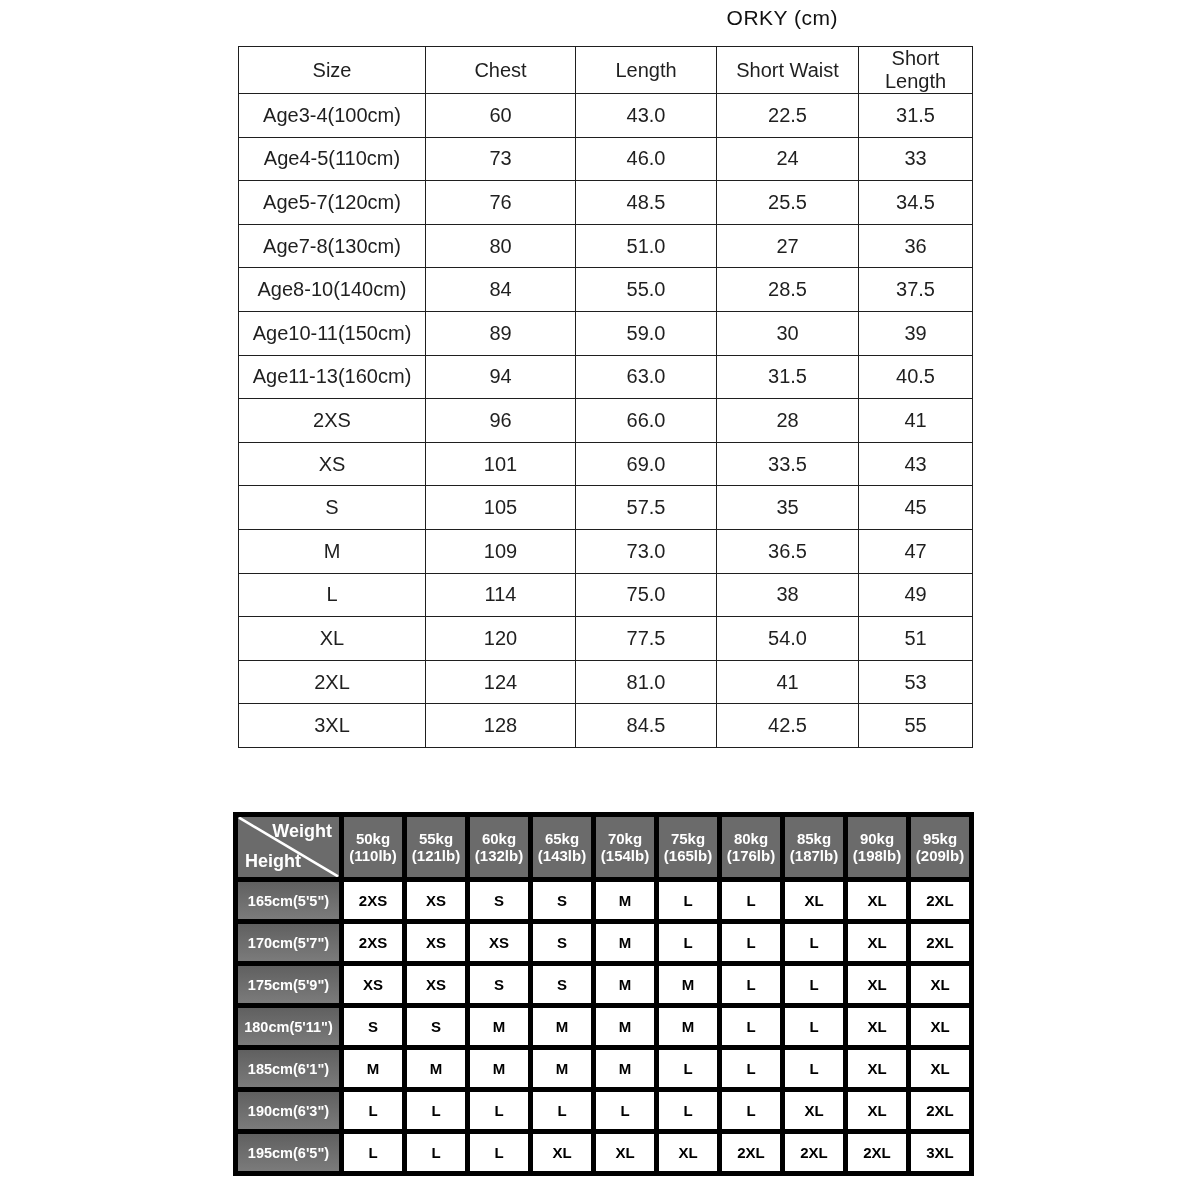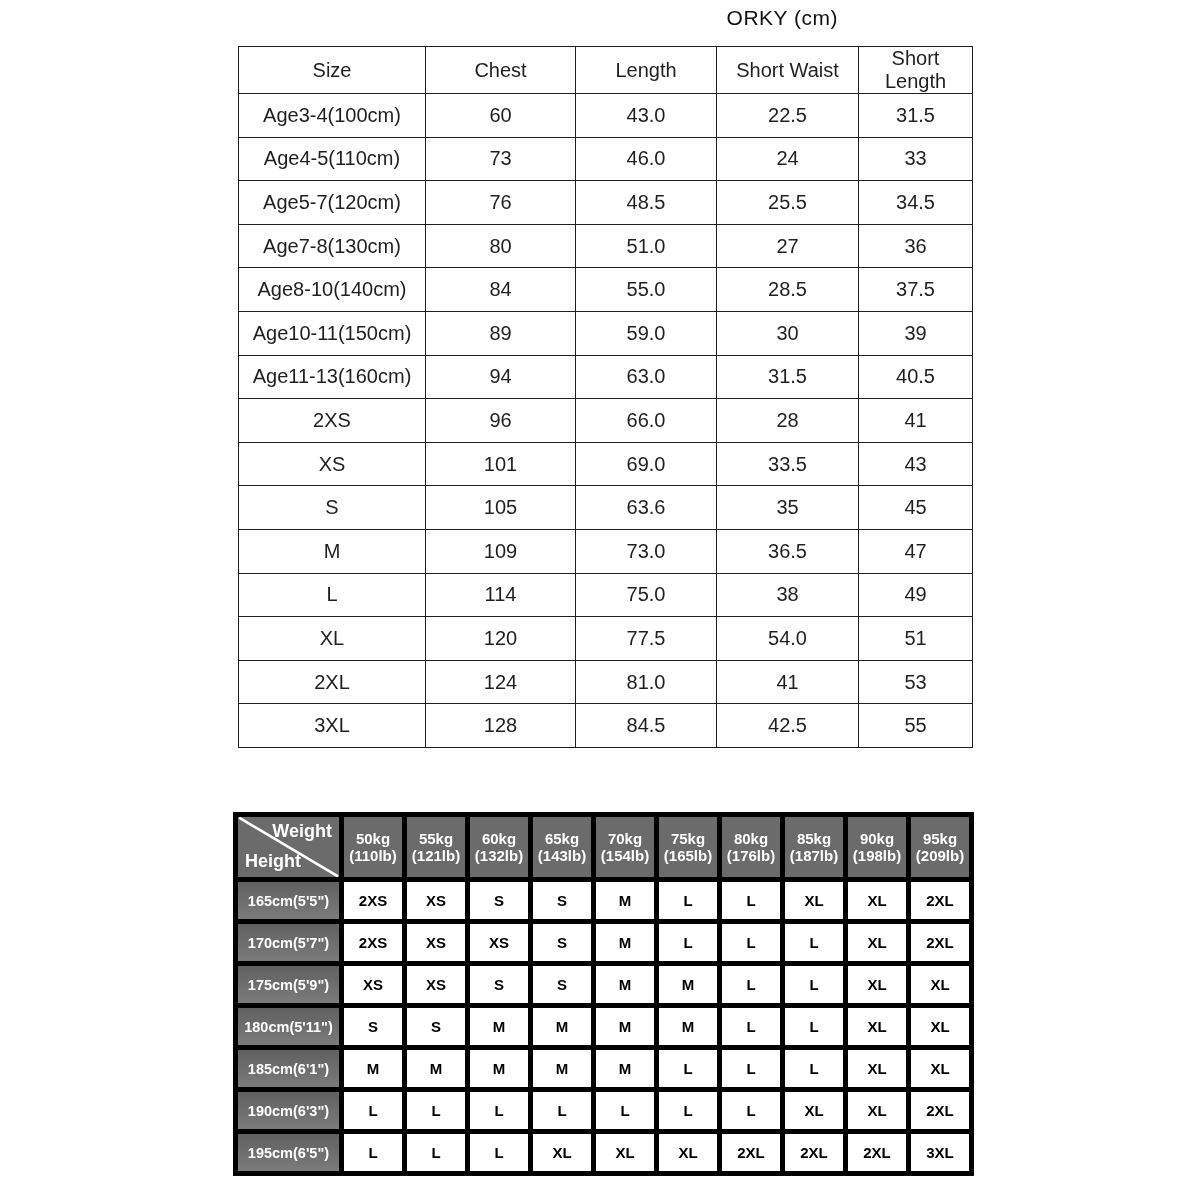--- a/index.html
+++ b/index.html
@@ -142,21 +142,21 @@
         <tr>
           <td>XS</td>
           <td>101</td>
           <td>69.0</td>
           <td>33.5</td>
           <td>43</td>
         </tr>
         <tr>
           <td>S</td>
           <td>105</td>
-          <td>63.6</td>
+          <td>57.5</td>
           <td>35</td>
           <td>45</td>
         </tr>
         <tr>
           <td>M</td>
           <td>109</td>
           <td>73.0</td>
           <td>36.5</td>
           <td>47</td>
         </tr>

